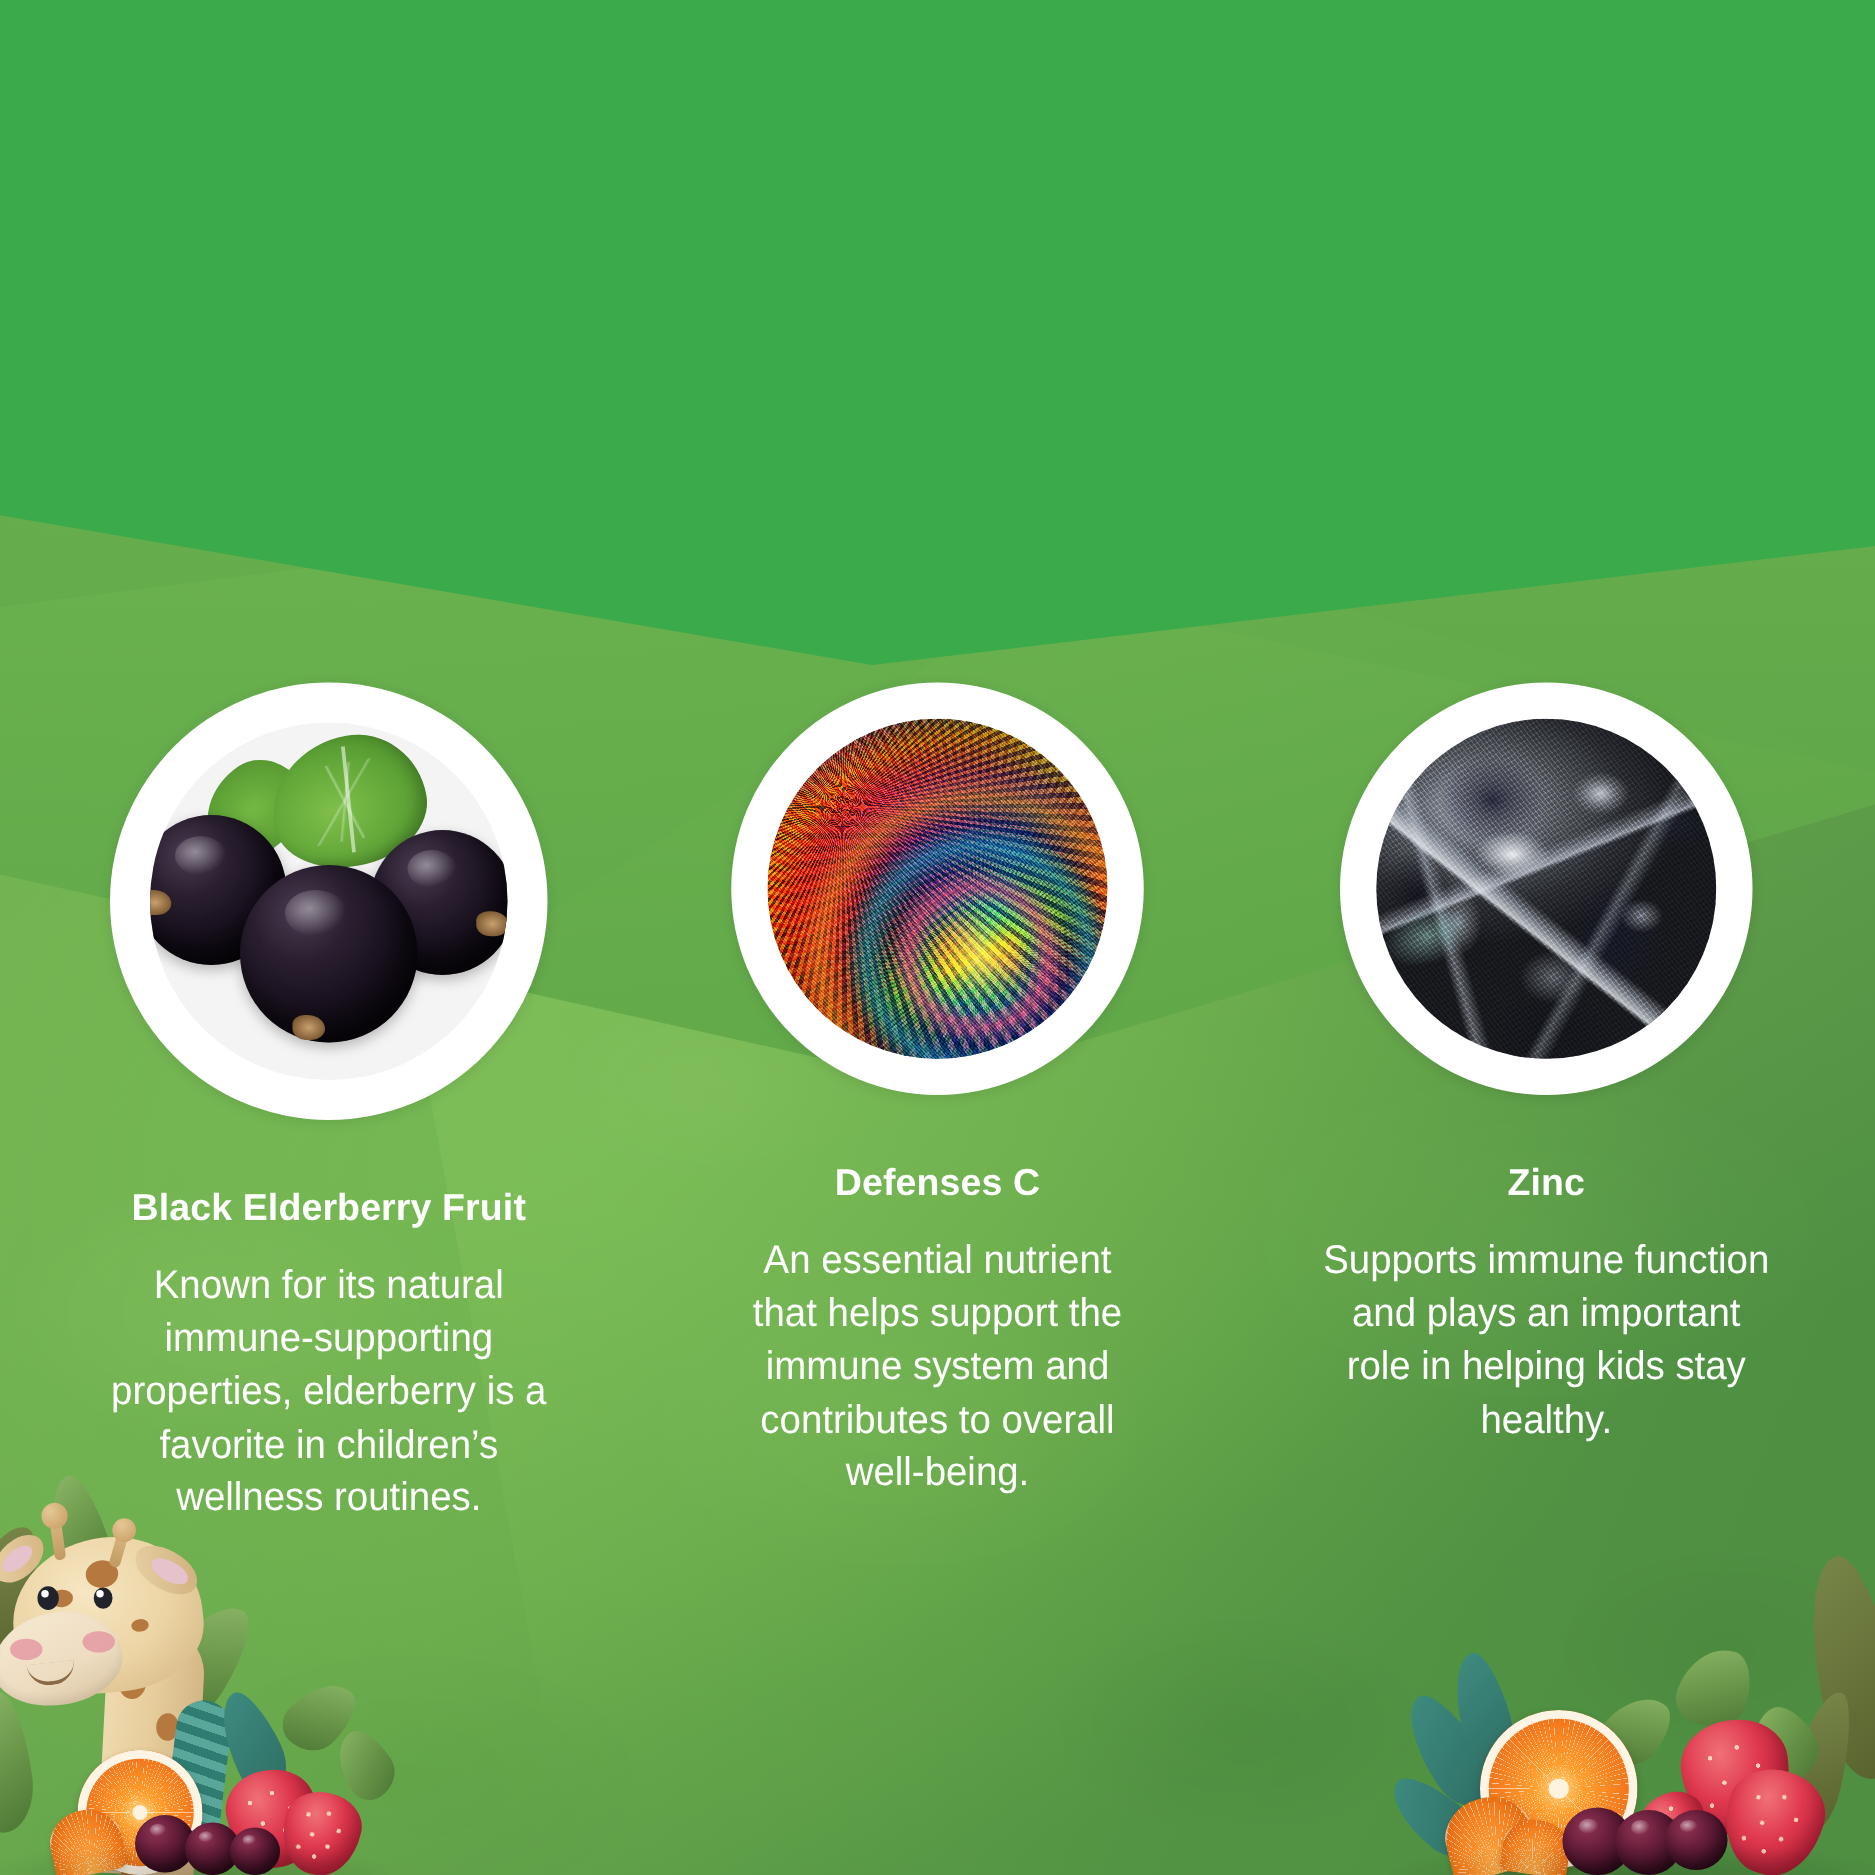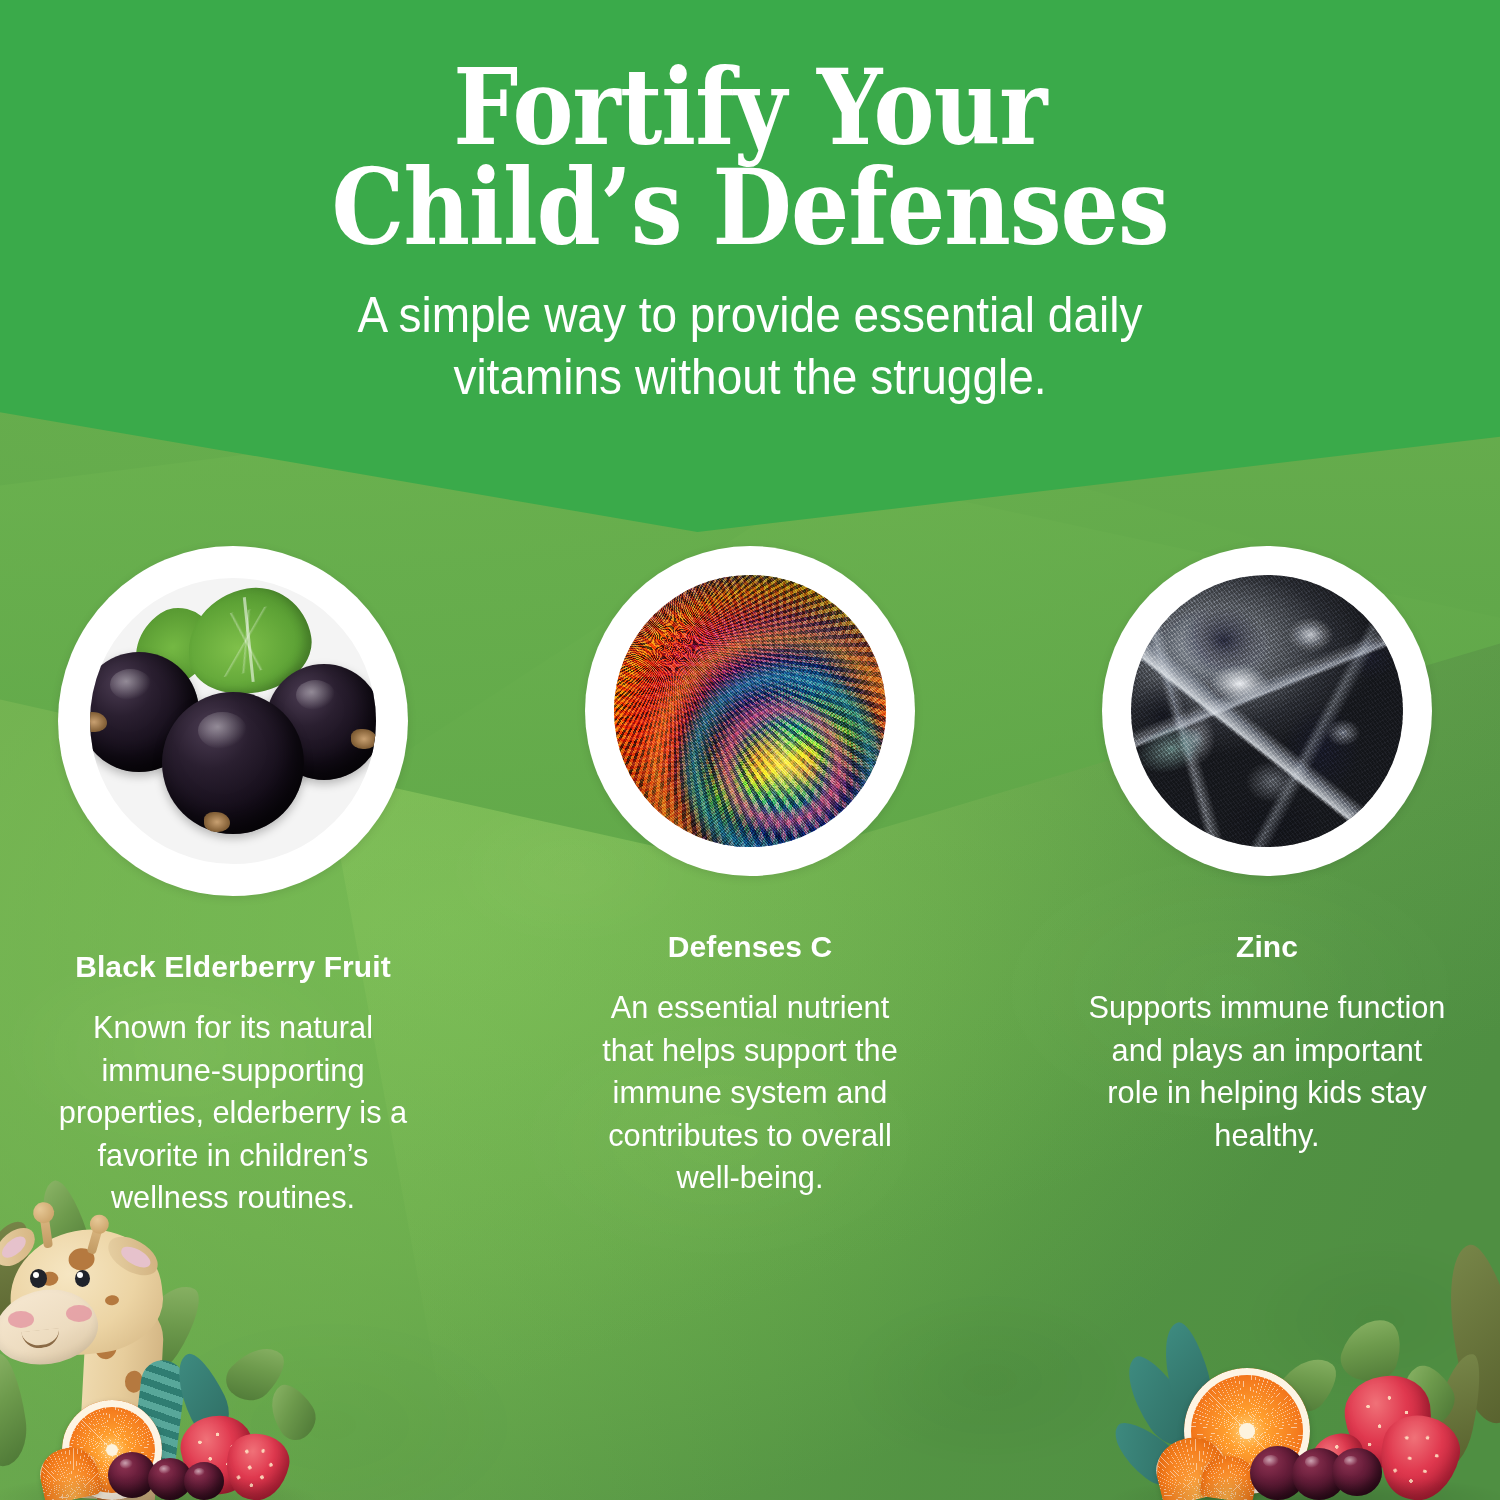--- a/index.html
+++ b/index.html
@@ -95,21 +95,21 @@
     transform:scaleX(.92);
     transform-origin:50% 50%;
   }
   .subhead .line{ display:block; }
 
   
   .cards{
     position:absolute; left:0; top:546px;
     width:100%;
     display:flex;
-    justify-content:space-between;
+    justify-content:center;
     align-items:flex-start;
     z-index:5;
     gap:21px;
   }
   .card{
     width:466px;
     display:flex;
     flex-direction:column;
     align-items:center;
     text-align:center;
@@ -458,30 +458,20 @@
 
 <div class="poster">
 
   <div class="bg-base"></div>
   <div class="bg-swath"></div>
   <div class="bg-swath2"></div>
   <div class="bg-texture"></div>
   <div class="bg-midband"></div>
   <div class="bg-header"></div>
 
-  <div class="header-text">
-    <h1 class="headline">
-      <span class="line">Fortify Your</span>
-      <span class="line">Child’s Defenses</span>
-    </h1>
-    <p class="subhead">
-      <span class="line">A simple way to provide essential daily</span>
-      <span class="line">vitamins without the struggle.</span>
-    </p>
-  </div>
 
   <div class="cards">
 
     <div class="card left">
       <div class="circle-wrap">
         <div class="circle-img art-elderberry">
           <div class="eb-leaf2"></div>
           <div class="eb-leaf"></div>
           <div class="berry b1">
             <div class="berry-cal" style="left:2%;top:50%"></div>

